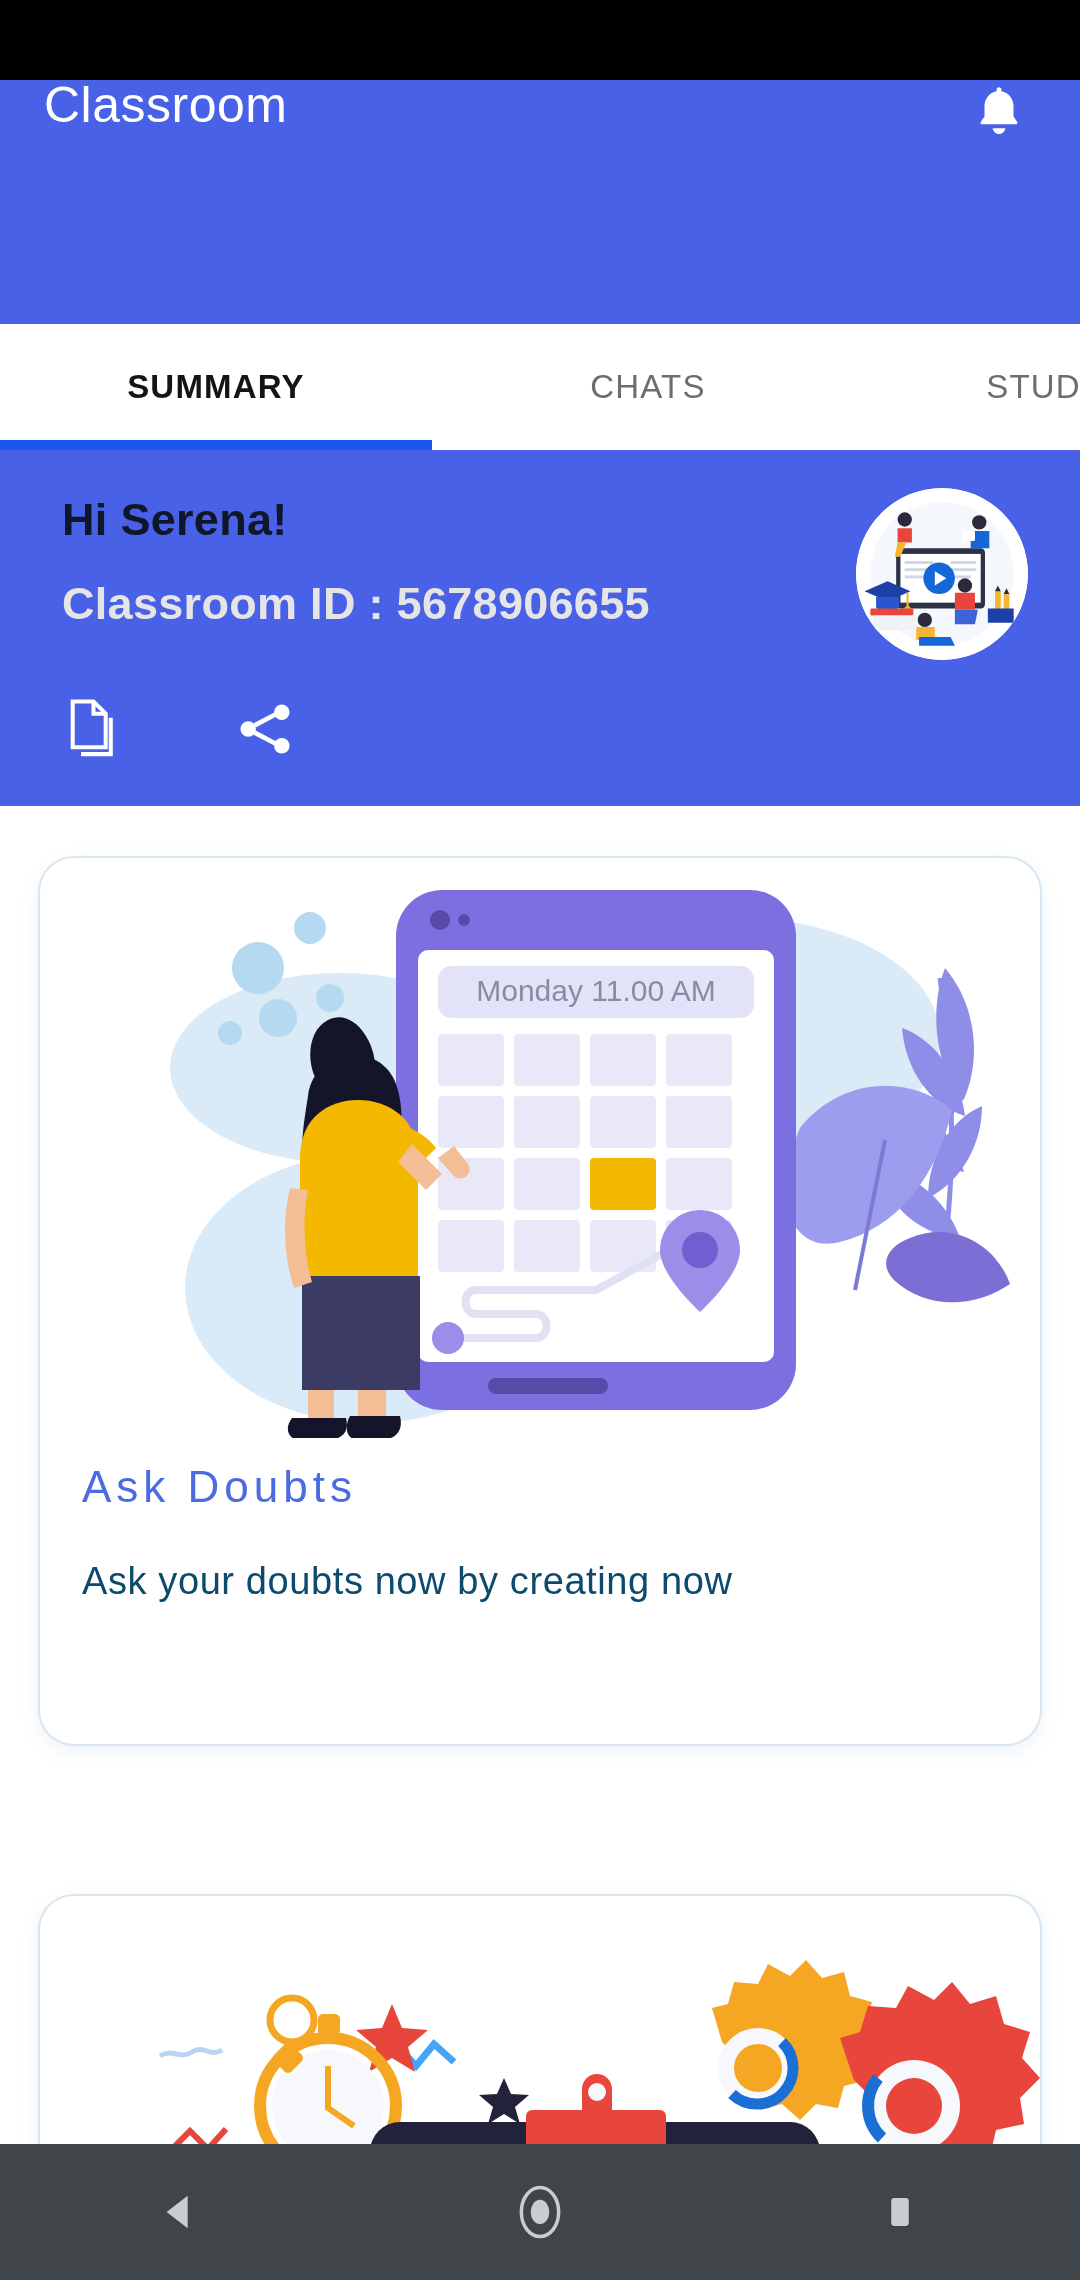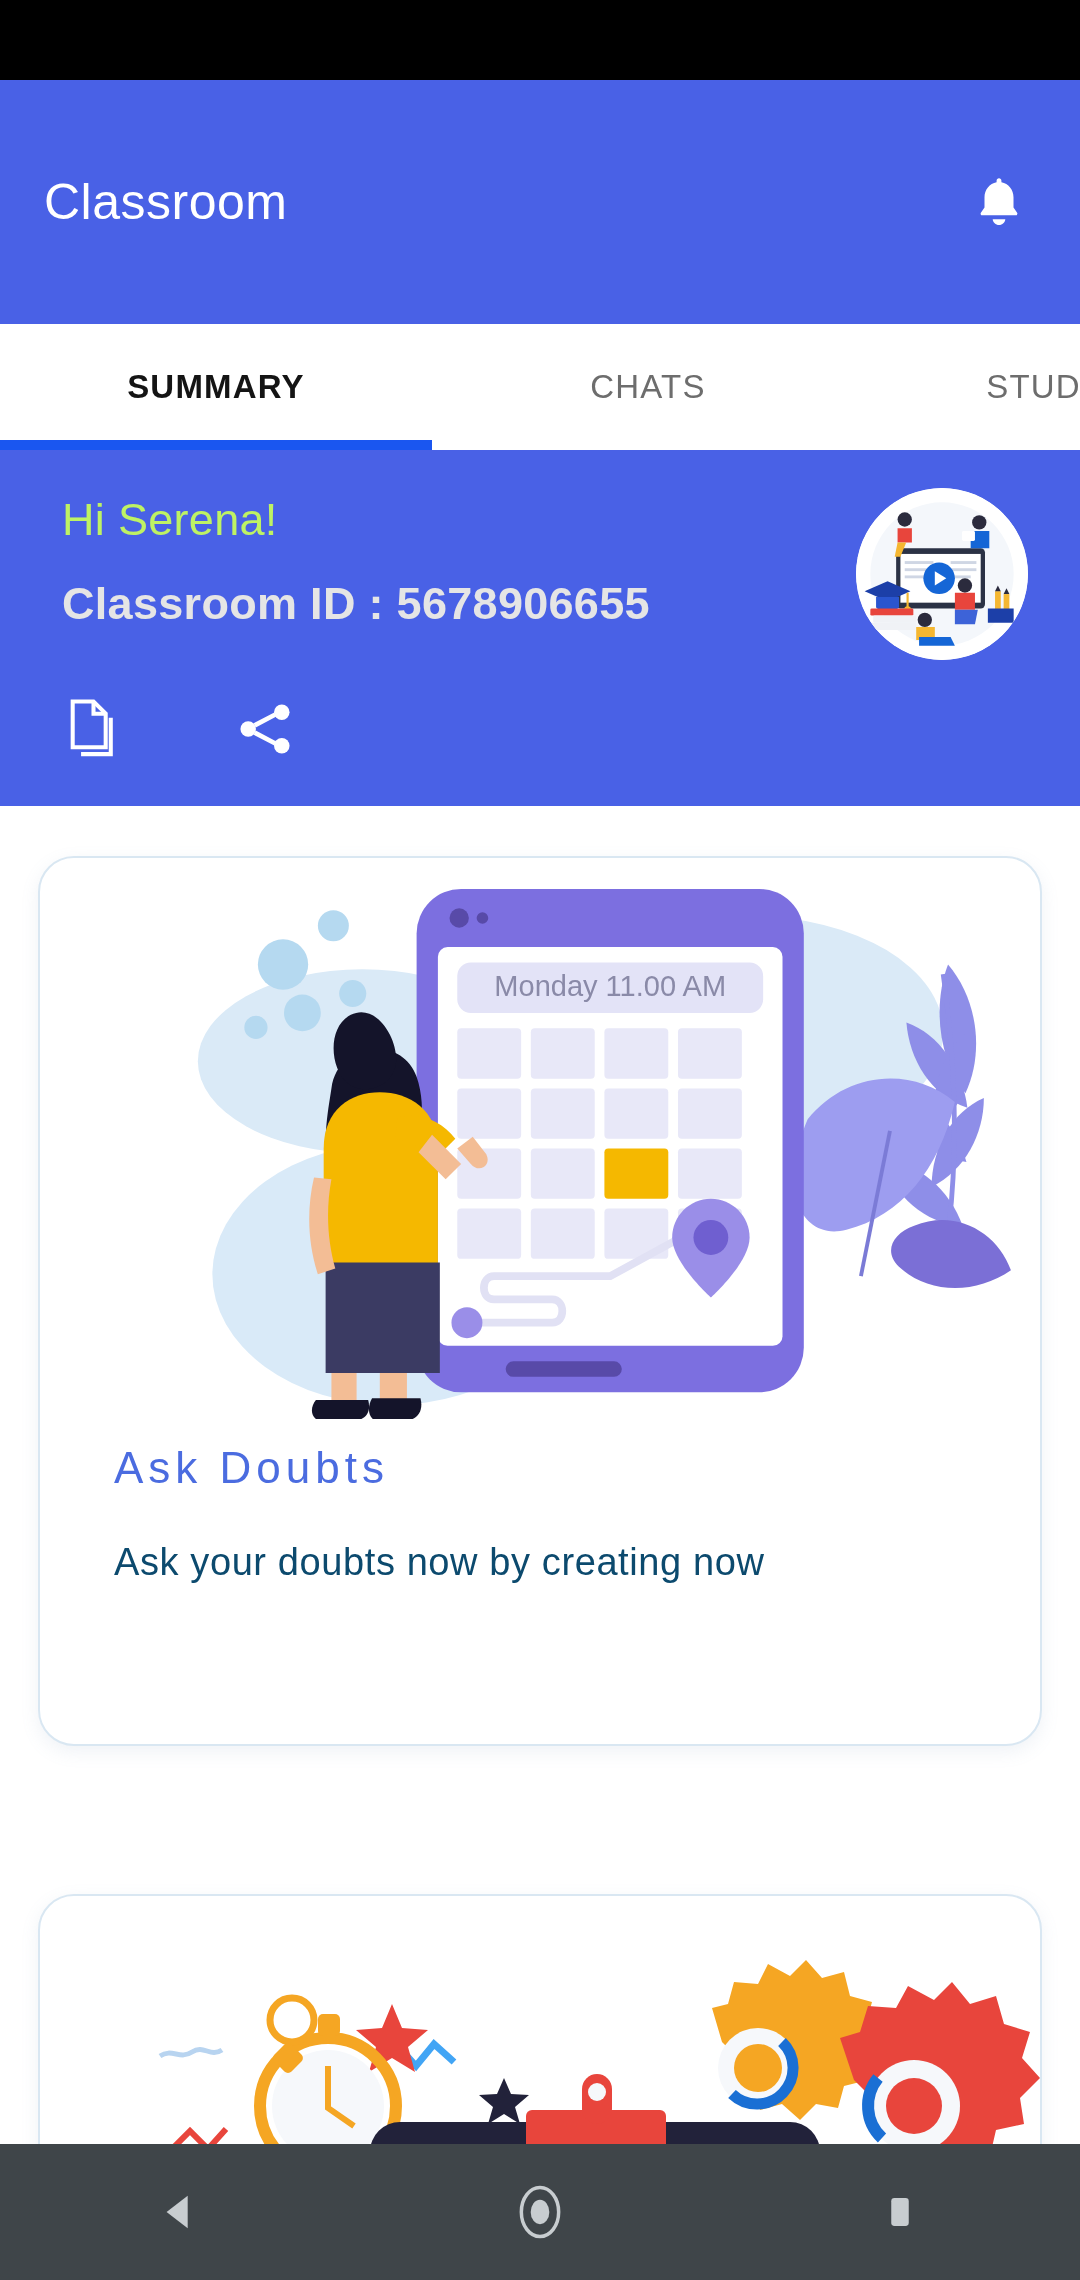--- a/index.html
+++ b/index.html
@@ -10,21 +10,21 @@
     overflow:hidden;
   }
   #screen { position:relative; width:1080px; height:2280px; background:#fff; }
 
   
   .status-bar { height:80px; background:#000000; width:100%; }
 
   
   .app-bar {
     height:244px; background:#4961e6; width:100%;
-    display:flex; align-items:center; justify-content:space-between;
+    display:flex; justify-content:space-between;
     padding:0 52px 0 44px;
     gap:7px;
   }
   .app-title {
     color:#ffffff; font-size:50px; font-weight:400;
     letter-spacing:0.5px; line-height:1;
   }
   .bell-icon { width:58px; height:62px; display:block; }
 
   
@@ -44,21 +44,21 @@
     position:absolute; left:0; bottom:0;
     width:432px; height:10px; background:#1a56f0;
   }
 
   
   .greeting {
     position:relative; width:100%; height:356px;
     background:#4961e6; padding:44px 0 0 62px;
   }
   .greet-hi {
-    color:#bef264; font-size:45px; font-weight:400; line-height:1.15;
+    color:#0f172a; font-size:45px; font-weight:700; line-height:1.15;
     margin-bottom:32px; letter-spacing:0.3px;
   }
   .greet-id {
     color:#e5e5e5; font-size:45px; font-weight:700; line-height:1.15;
     letter-spacing:0.3px;
   }
   .greet-actions { display:flex; align-items:center; gap:110px; margin-top:66px; }
   .action-icon { width:62px; height:66px; display:block; cursor:pointer; }
   .avatar {
     position:absolute; right:52px; top:38px;
@@ -69,21 +69,21 @@
 
   
   .content { position:absolute; top:806px; left:0; width:1080px; height:1338px;
              background:#ffffff; overflow:hidden; }
   .card {
     position:absolute; left:38px; width:1004px;
     background:#ffffff; border:2px solid #d9e7f2;
     border-radius:36px; box-shadow:0 6px 18px rgba(120,150,180,0.12);
     overflow:hidden;
   }
-  #card-doubts { top:50px; height:890px;padding-left:32px; }
+  #card-doubts { top:50px; height:890px; }
   #card-second { top:1088px; height:430px; }
   .card-illus { width:100%; display:block; }
   .card-title {
     color:#4b6ce0; font-size:44px; font-weight:500;
     letter-spacing:5px; padding:0 42px; margin-top:24px;
   }
   .card-desc {
     color:#0c4a6e; font-size:38px; font-weight:400;
     letter-spacing:0.6px; padding:0 42px; margin-top:48px;
   }

